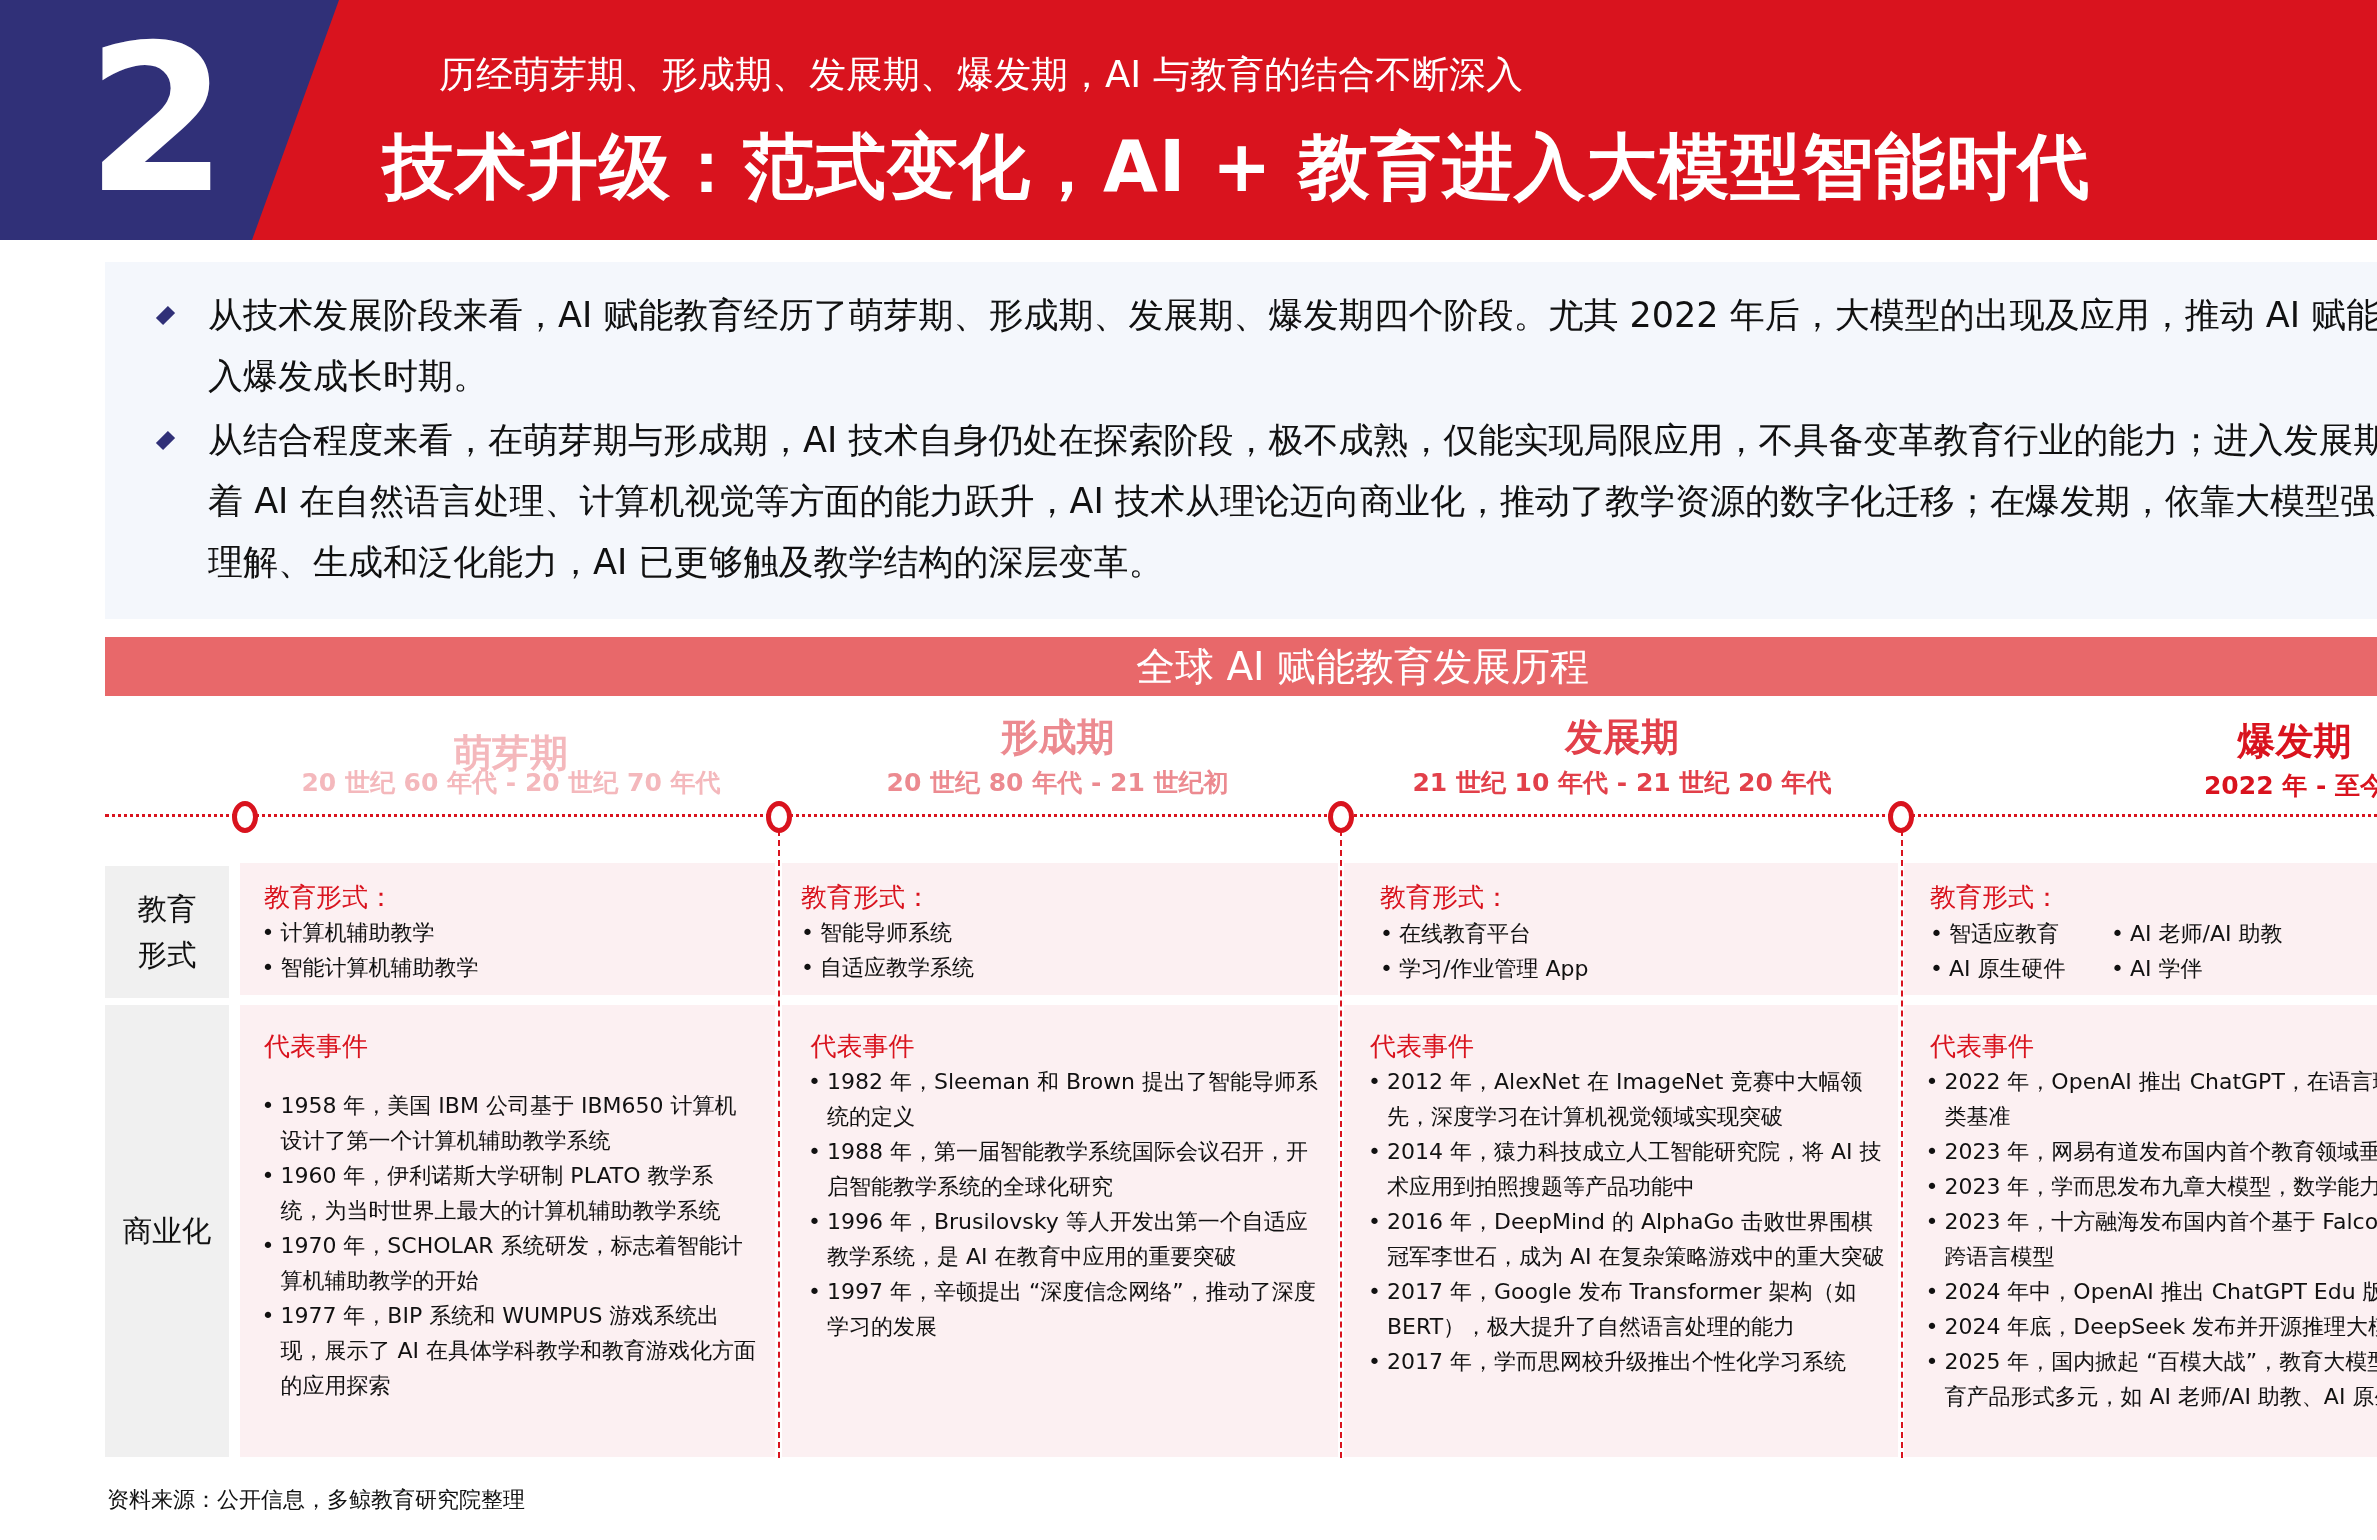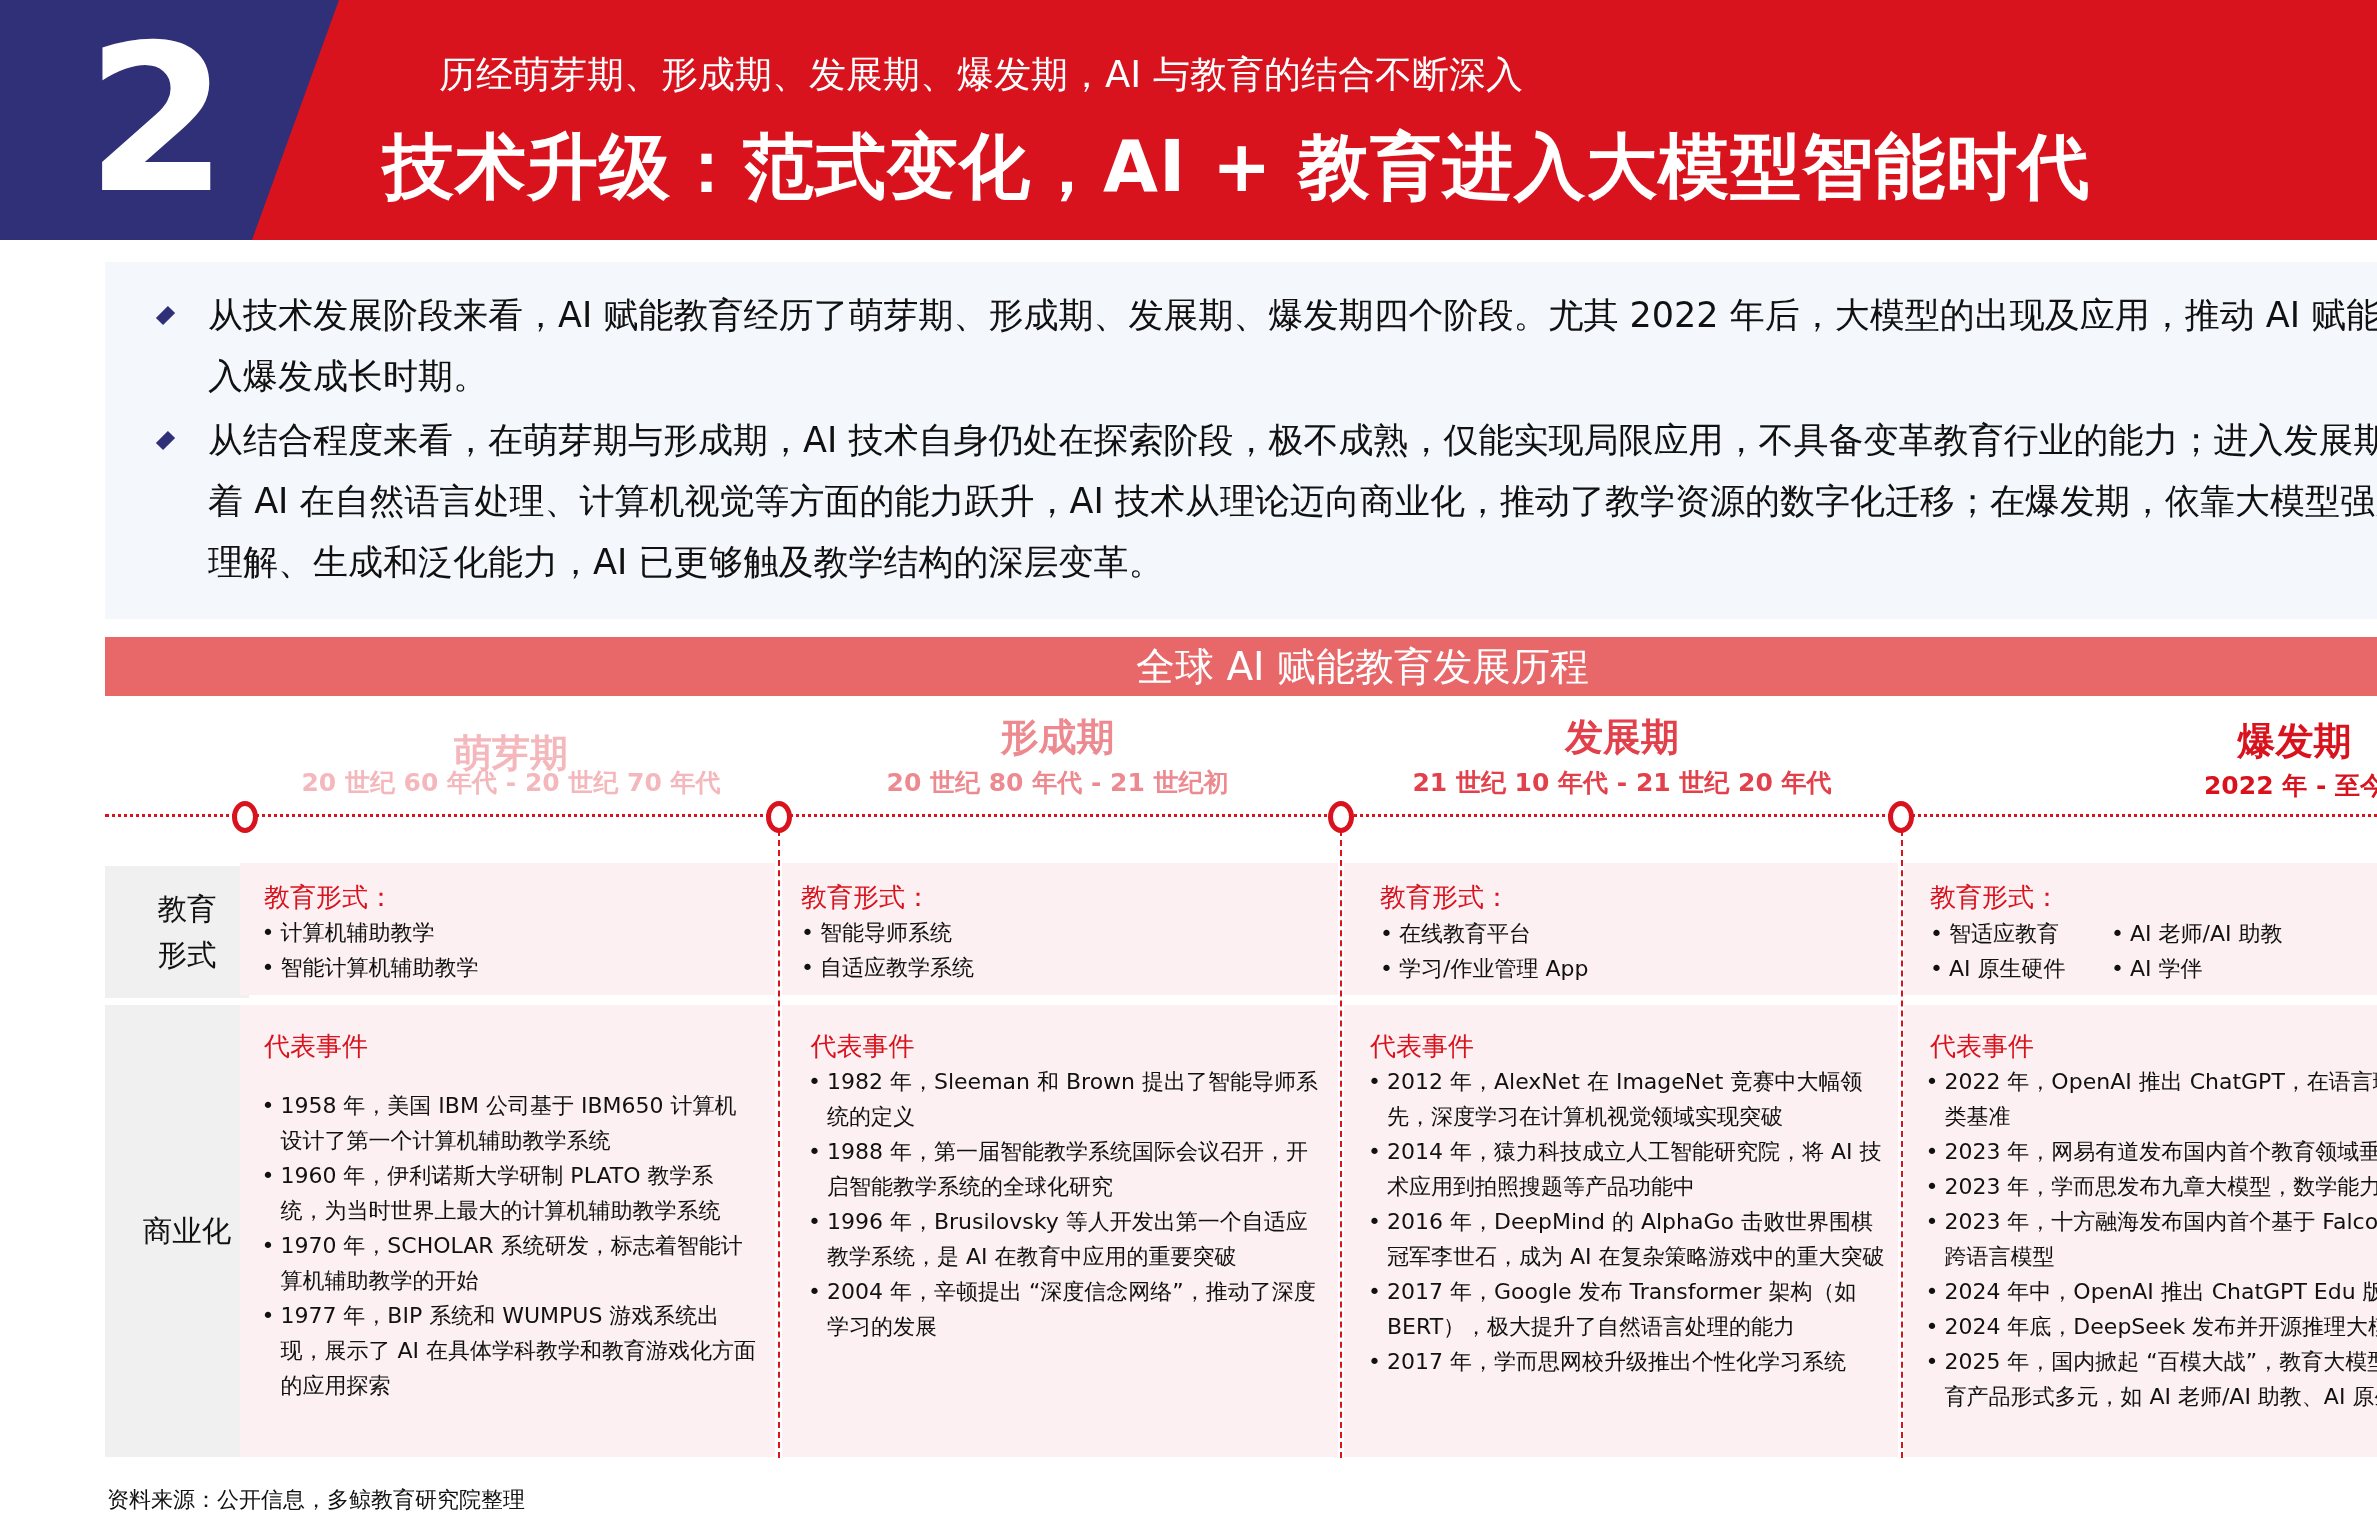--- a/index.html
+++ b/index.html
@@ -35,21 +35,21 @@
   .phase-date { position:absolute; font-size:25px; font-weight:bold; text-align:center; line-height:33px; white-space:nowrap; }
 
   .timeline { position:absolute; left:105px; top:814px; width:2496px; height:0;
     border-top:3.8px dotted #d9131e; }
   .node { position:absolute; top:801px; width:16px; height:22px; border:5.7px solid #d9131e; border-radius:50%;
     background:#fff; }
   .vdash { position:absolute; top:830px; height:628px; width:0; border-left:2.9px dashed #d9131e; }
 
   
   .row-label { position:absolute; left:105px; width:124px; background:#f0f0f0; color:#111;
-    font-size:29.5px; text-align:center; display:flex; align-items:center; justify-content:center; line-height:46px;padding-left:20px; }
+    font-size:29.5px; text-align:center; display:flex; align-items:center; justify-content:center; line-height:46px; }
   .cell { position:absolute; background:#fcf0f2; }
   .cell-head { position:absolute; left:24px; color:#d9131e; font-size:26px; line-height:33px; white-space:nowrap; }
   .cell-list { position:absolute; left:21.4px; margin:0; padding:0; list-style:none; }
   .cell-list li { position:relative; padding-left:19px; font-size:22px; line-height:35px; color:#111; }
   .cell-list li::before { content:"•"; position:absolute; left:0; top:0; }
   .grid2 { display:grid; grid-template-columns:181px 181px; }
 
   .source { position:absolute; left:107px; top:1481px; font-size:22px; line-height:38px; color:#111; }
 </style>
 </head>
@@ -159,21 +159,21 @@
     <li>1977 年，BIP 系统和 WUMPUS 游戏系统出现，展示了 AI 在具体学科教学和教育游戏化方面的应用探索</li>
   </ul>
 </div>
 
 <div class="cell" style="left:782px;top:1005px;width:556px;height:452px;">
   <div class="cell-head" style="top:25px;left:28.5px;">代表事件</div>
   <ul class="cell-list" style="top:59px;left:26px;width:518px;">
     <li>1982 年，Sleeman 和 Brown 提出了智能导师系统的定义</li>
     <li>1988 年，第一届智能教学系统国际会议召开，开启智能教学系统的全球化研究</li>
     <li>1996 年，Brusilovsky 等人开发出第一个自适应教学系统，是 AI 在教育中应用的重要突破</li>
-    <li>2004 年，辛顿提出 “深度信念网络”，推动了深度学习的发展</li>
+    <li>1997 年，辛顿提出 “深度信念网络”，推动了深度学习的发展</li>
   </ul>
 </div>
 
 <div class="cell" style="left:1344px;top:1005px;width:554px;height:452px;">
   <div class="cell-head" style="top:25px;left:26px;">代表事件</div>
   <ul class="cell-list" style="top:59px;left:24px;width:518px;">
     <li>2012 年，AlexNet 在 ImageNet 竞赛中大幅领先，深度学习在计算机视觉领域实现突破</li>
     <li>2014 年，猿力科技成立人工智能研究院，将 AI 技术应用到拍照搜题等产品功能中</li>
     <li>2016 年，DeepMind 的 AlphaGo 击败世界围棋冠军李世石，成为 AI 在复杂策略游戏中的重大突破</li>
     <li>2017 年，Google 发布 Transformer 架构（如 BERT），极大提升了自然语言处理的能力</li>

